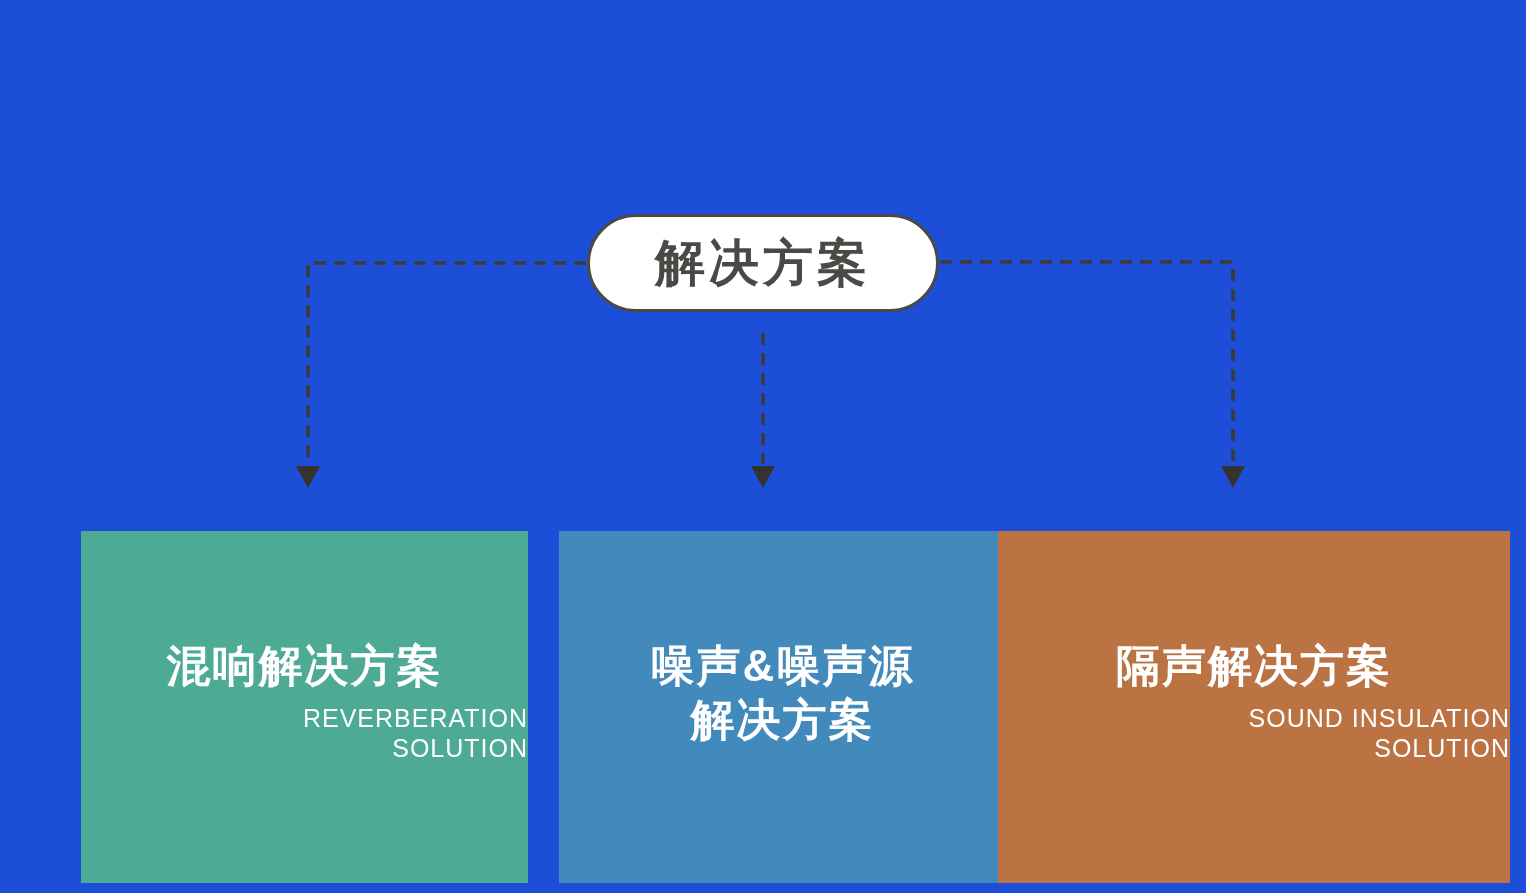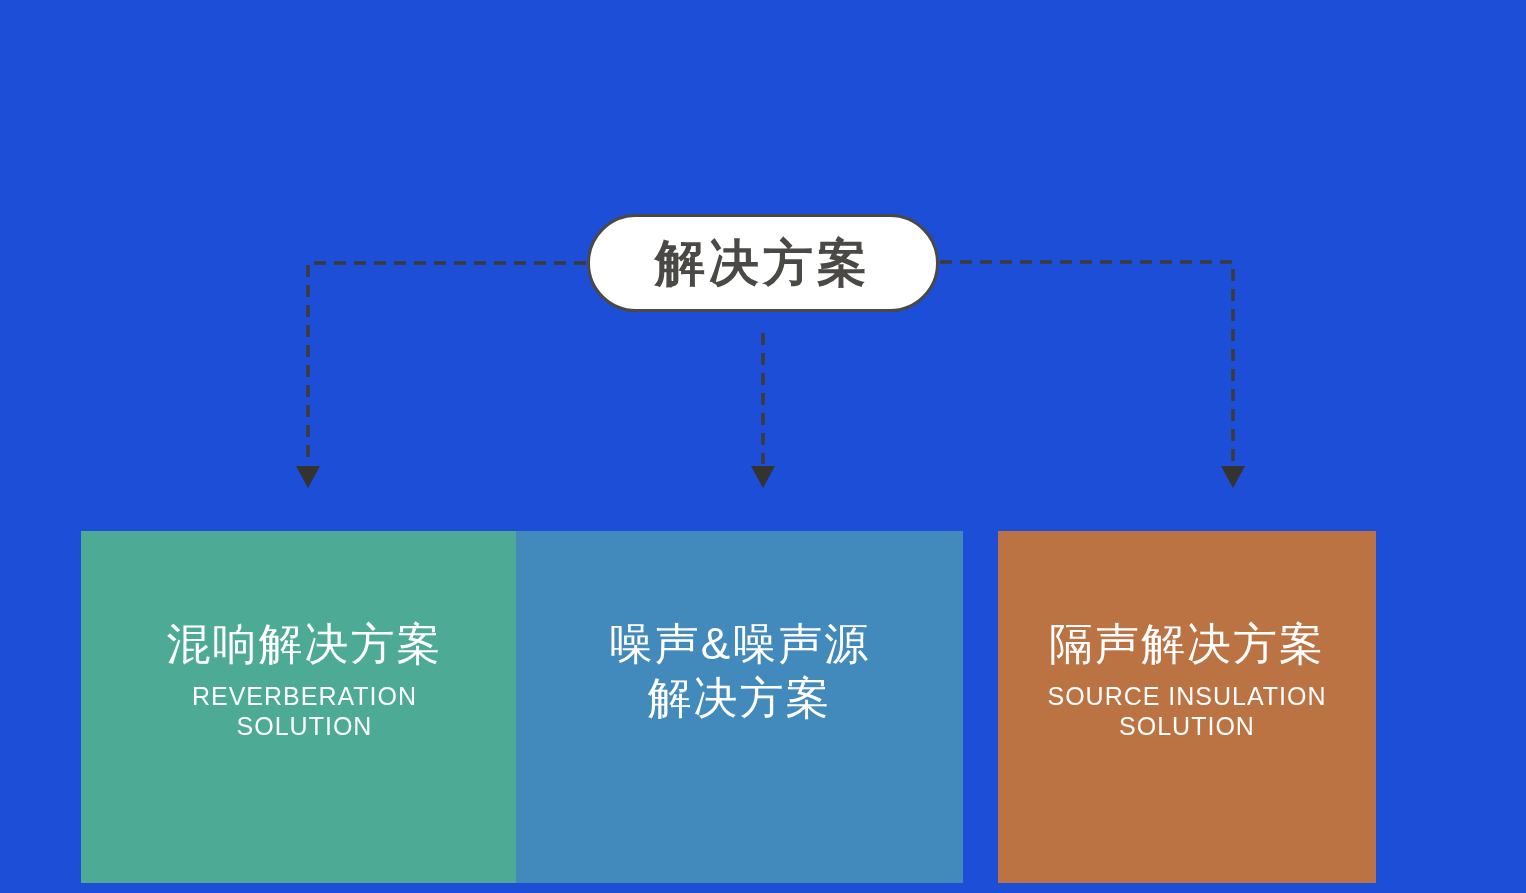--- a/index.html
+++ b/index.html
@@ -38,36 +38,38 @@
   .branch-box {
     position: absolute;
     top: 531px;
     height: 352px;
     box-sizing: border-box;
     padding-top: 86px;
     text-align: center;
     color: #ffffff;
   }
   .branch-box.left   { left: 81px;  width: 447px; }
-  .branch-box.middle { left: 516px; width: 447px; }
-  .branch-box.right  { left: 998px; width: 378px; }
+  .branch-box.middle { left: 559px; width: 447px; }
+  .branch-box.right  { left: 998px; width: 512px; }
   .branch-title {
     font-size: 44px;
-    font-weight: 400;
+    font-weight: 700;
     line-height: 54px;
     letter-spacing: 2px;
     white-space: pre-line;
+    margin-top: 22px;
   }
   .branch-subtitle {
     margin-top: 10px;
     font-size: 25px;
     font-weight: 400;
     line-height: 30px;
     letter-spacing: 1px;
     white-space: pre-line;
+    text-align: right;
   }
 </style>
 </head>
 <body>
 
 <div class="stage">
 
   <svg class="connectors" viewBox="0 0 1526 893" xmlns="http://www.w3.org/2000/svg">
 
     <path d="M 586 263 H 308 V 464" fill="none" stroke="#3c3b38" stroke-width="3.5" stroke-dasharray="12 8"></path>
@@ -90,17 +92,17 @@
 SOLUTION</div>
   </div>
 
   <div class="branch-box middle" style="background-color: rgb(66, 137, 188);">
     <div class="branch-title">噪声&amp;噪声源
 解决方案</div>
   </div>
 
   <div class="branch-box right" style="background-color: rgb(188, 115, 67);">
     <div class="branch-title">隔声解决方案</div>
-    <div class="branch-subtitle">SOURCE INSULATION
+    <div class="branch-subtitle">SOUND INSULATION
 SOLUTION</div>
   </div>
 
 </div>
 
 </body></html>

